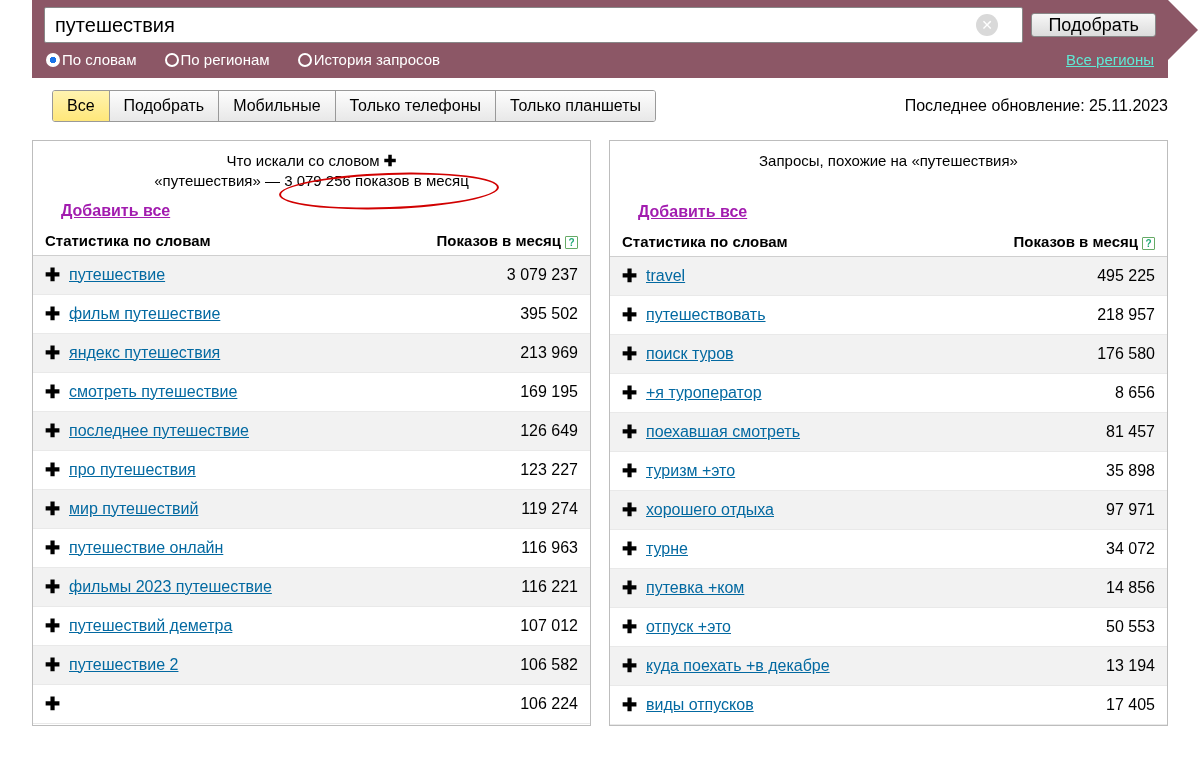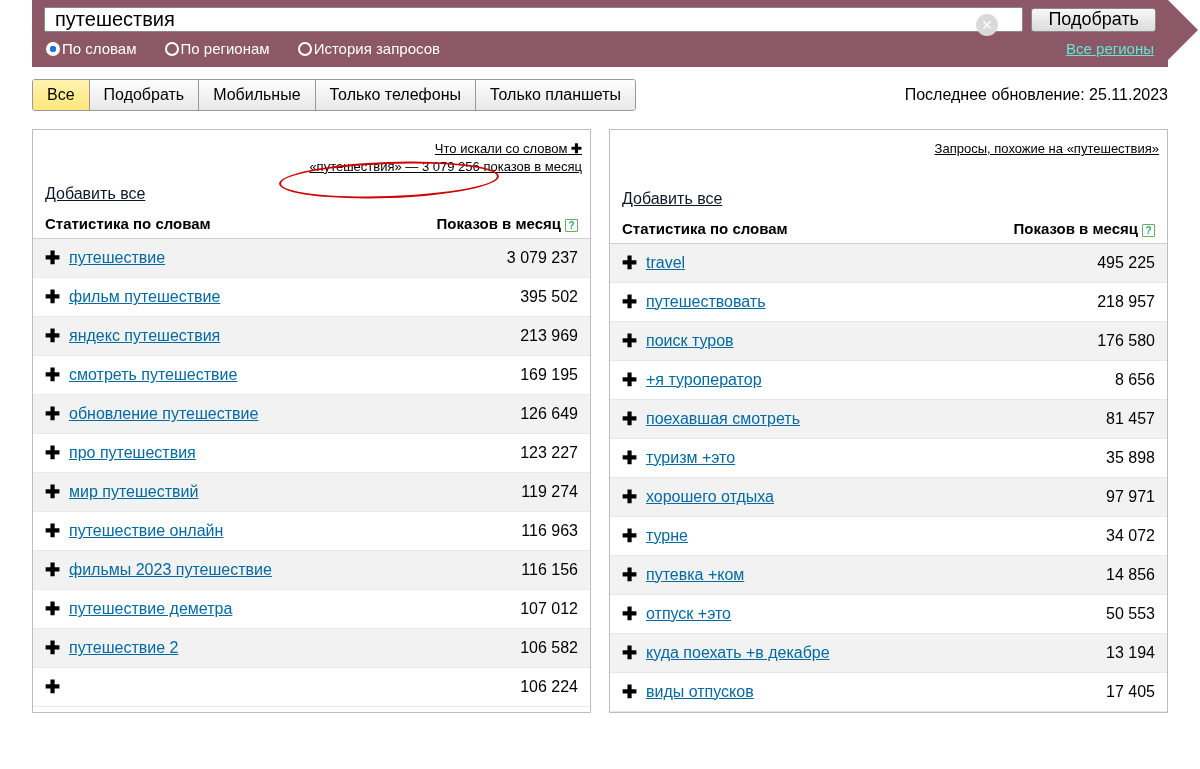--- a/index.html
+++ b/index.html
@@ -21,21 +21,21 @@
   .searchbar::after{
     content:"";
     position:absolute;
     right:-30px; top:0;
     border-top: 30px solid transparent;
     border-bottom: 30px solid transparent;
     border-left: 30px solid #8c5766;
   }
   .search-row { display:flex; align-items:center; gap:8px; }
   .search-input {
-    flex:1; height:25px; font-size:20px; padding:4px 34px 4px 10px;
+    flex:1; height:36px; font-size:20px; padding:4px 34px 4px 10px;
     border:1px solid #888; border-radius:2px; background:#fff;
   }
   .search-clear {
     position:absolute; right:170px; top:14px;
     width:22px;height:22px;border-radius:50%;background:#d9d9d9;
     color:#fff;display:flex;align-items:center;justify-content:center;
     font-size:14px; cursor:pointer;
   }
   .search-btn {
     height:24px; padding:0 16px; font-size:18px;
@@ -48,46 +48,45 @@
   }
   .radio-item { display:flex; align-items:center; gap:2px; cursor:pointer;}
   .radio-dot {
     width:14px;height:14px;border-radius:50%;border:2px solid #fff;background:transparent;
     display:inline-block;
   }
   .radio-dot.selected { background:radial-gradient(circle,#1a73e8 0 45%,#fff 46% 100%); border-color:#fff;}
   .regions-link { margin-left:auto; color:#5eead4; text-decoration:underline; cursor:pointer;}
 
   
-  .tabs-row { display:flex; align-items:center; padding:12px 32px 4px 32px; gap:0;justify-content:flex-end;}
+  .tabs-row { display:flex; align-items:center; padding:12px 32px 4px 52px; gap:0;justify-content:flex-end;}
   .dtabs { display:flex; border:1px solid #999; border-radius:3px; overflow:hidden;}
   .dtab {
     padding:6px 14px; font-size:16px; background:linear-gradient(#fdfdfd,#e8e8e8);
     border-right:1px solid #999; cursor:pointer;
   }
   .dtab:last-child{border-right:none;}
   .dtab.active { background:linear-gradient(#fff3b0,#ffe77a); }
   .updated { margin-left:auto; font-size:16px; }
 
   
   .panels { display:flex; gap:18px; padding:14px 32px 0 32px; }
   .panel { flex:1; border:1px solid #bdbdbd; padding:2px 0 0 0; }
   .panel-title {
-    text-align:right; font-size:13px; padding:8px 8px 8px 8px; line-height:1.35;
+    text-align:center; font-size:15px; padding:8px 8px 8px 8px; line-height:1.35;
     position:relative;
-    text-decoration:underline;
   }
   .plus-inline { font-weight:bold; }
   .circle-annot {
     position:absolute; border:2px solid #d10000; border-radius:50%/50%;
     width:220px; height:36px; left:246px; top:30px; transform:rotate(-2deg);
     pointer-events:none;
   }
   .add-all { padding:2px 12px 6px 12px; }
-  .add-all a { color:#0f172a; font-weight:normal; text-decoration:underline; font-size:16px;}
+  .add-all a { color:#a21caf; font-weight:bold; text-decoration:underline; font-size:16px;margin-left:16px;}
   .thead {
     display:flex; justify-content:space-between; font-weight:bold;
     padding:6px 12px 6px 12px; border-bottom:1px solid #cfcfcf; font-size:15px;
   }
   .thead .help { display:inline-block; width:13px;height:13px;border:1px solid #6a6;
     color:#2a7; font-size:10px; text-align:center; line-height:12px; margin-left:4px; border-radius:1px;}
   .row {
     display:flex; align-items:center; padding:8px 12px 8px 12px; border-bottom:1px solid #e9e9e9;
     font-size:16px;
   }
@@ -169,46 +168,46 @@
             <a href="#">яндекс путешествия</a>
             <span class="val">213 969</span>
           </div>
           <div class="row">
             <span class="plus">✚</span>
             <a href="#">смотреть путешествие</a>
             <span class="val">169 195</span>
           </div>
           <div class="row">
             <span class="plus">✚</span>
-            <a href="#">обновление путешествие</a>
+            <a href="#">последнее путешествие</a>
             <span class="val">126 649</span>
           </div>
           <div class="row">
             <span class="plus">✚</span>
             <a href="#">про путешествия</a>
             <span class="val">123 227</span>
           </div>
           <div class="row">
             <span class="plus">✚</span>
             <a href="#">мир путешествий</a>
             <span class="val">119 274</span>
           </div>
           <div class="row">
             <span class="plus">✚</span>
             <a href="#">путешествие онлайн</a>
             <span class="val">116 963</span>
           </div>
           <div class="row">
             <span class="plus">✚</span>
             <a href="#">фильмы 2023 путешествие</a>
-            <span class="val">116 156</span>
-          </div>
-          <div class="row">
-            <span class="plus">✚</span>
-            <a href="#">путешествие деметра</a>
+            <span class="val">116 221</span>
+          </div>
+          <div class="row">
+            <span class="plus">✚</span>
+            <a href="#">путешествий деметра</a>
             <span class="val">107 012</span>
           </div>
           <div class="row">
             <span class="plus">✚</span>
             <a href="#">путешествие 2</a>
             <span class="val">106 582</span>
           </div>
           <div class="row">
             <span class="plus">✚</span>
             <span class="val">106 224</span>

